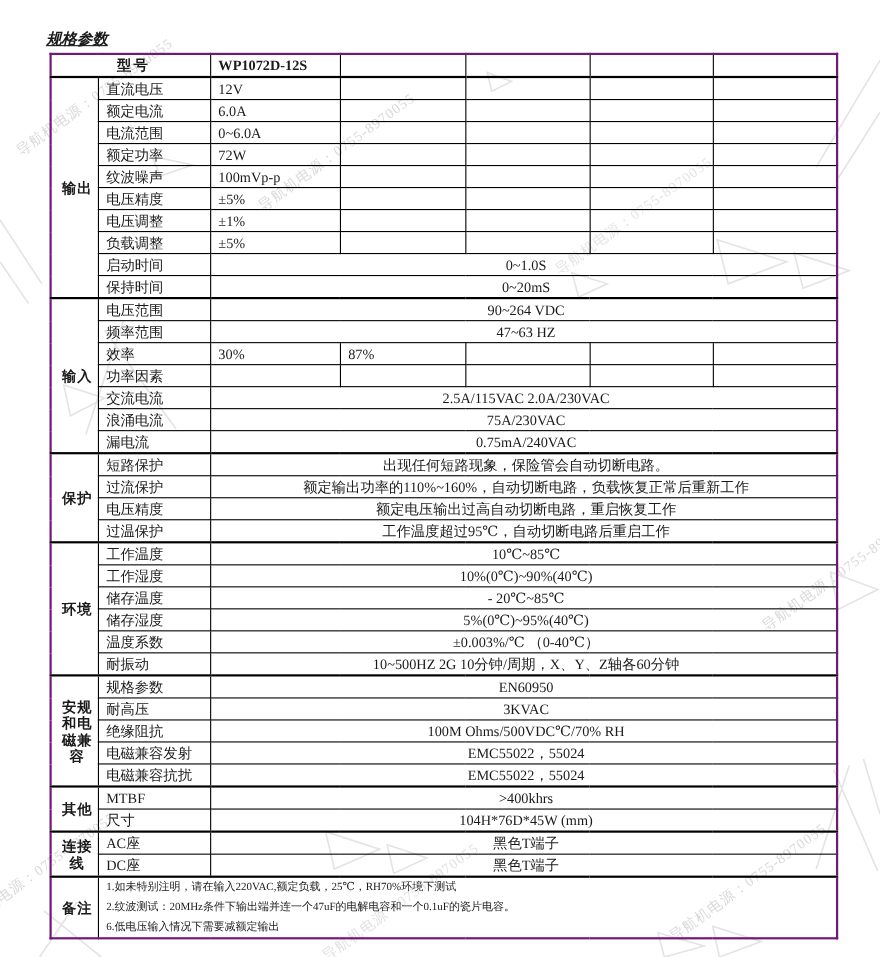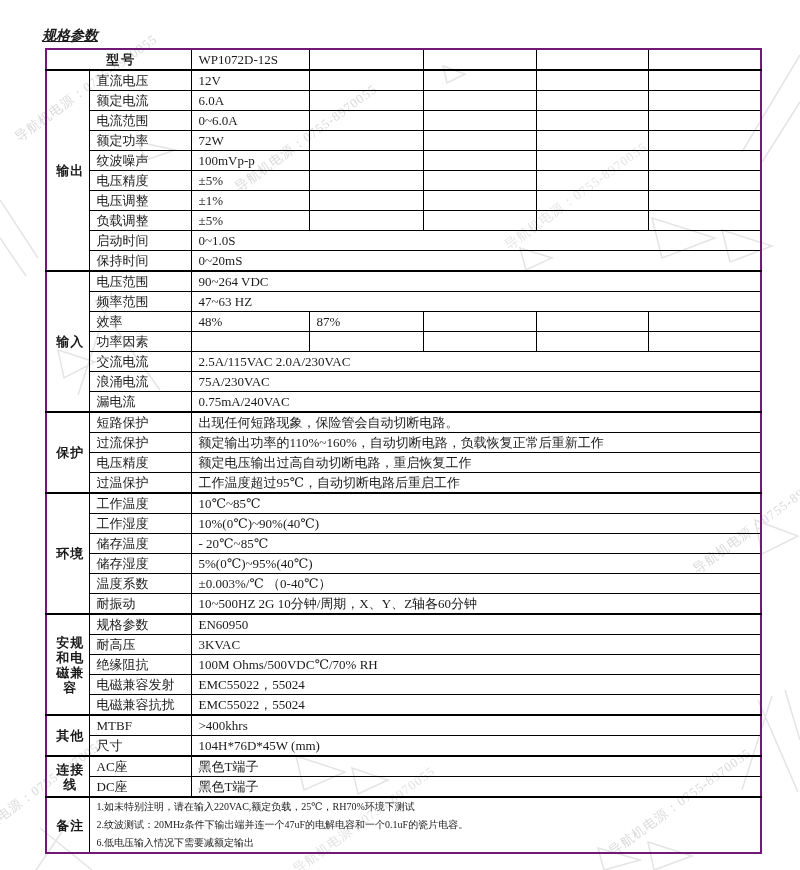--- a/index.html
+++ b/index.html
@@ -31,23 +31,23 @@
     border:1px solid #000;height:19px;padding:0 2px 0 7px;
     font-size:13px;line-height:15px;overflow:hidden;white-space:nowrap;
     vertical-align:middle;
   }
   td.sec-label{
     font-weight:bold;font-size:15px;text-align:center;padding:0;
     letter-spacing:1px;line-height:17px;margin-left:17px;
   }
   td.row-label{}
   td.cell-value{}
-  td.span-value{text-align:left;padding:0;white-space:pre;}
+  td.span-value{text-align:center;padding:0;white-space:pre;}
   td.model-label{text-align:center;font-weight:bold;font-size:15px;letter-spacing:2px;padding:0;}
-  td.model-val{font-weight:normal;font-size:14px;}
+  td.model-val{font-weight:bold;font-size:14px;}
   tr.sec-start td{border-top:2px solid #000;}
   td.notes{height:60px;vertical-align:top;padding:2px 4px 0 7px;white-space:normal;}
   td.notes .note-line{font-size:10px;line-height:18px;white-space:nowrap;}
 </style>
 </head>
 <body>
 
 <div class="page">
 
   <div class="wm-layer">
@@ -180,21 +180,21 @@
           </td>
           <td class="row-label">电压范围</td>
           <td class="span-value" colspan="5">90~264 VDC</td>
         </tr>
         <tr>
           <td class="row-label">频率范围</td>
           <td class="span-value" colspan="5">47~63 HZ</td>
         </tr>
         <tr>
           <td class="row-label">效率</td>
-          <td class="cell-value">48%</td>
+          <td class="cell-value">30%</td>
           <td class="cell-value">87%</td>
           <td class="cell-value"></td>
           <td class="cell-value"></td>
           <td class="cell-value"></td>
         </tr>
         <tr>
           <td class="row-label">功率因素</td>
           <td class="cell-value"></td>
           <td class="cell-value"></td>
           <td class="cell-value"></td>

